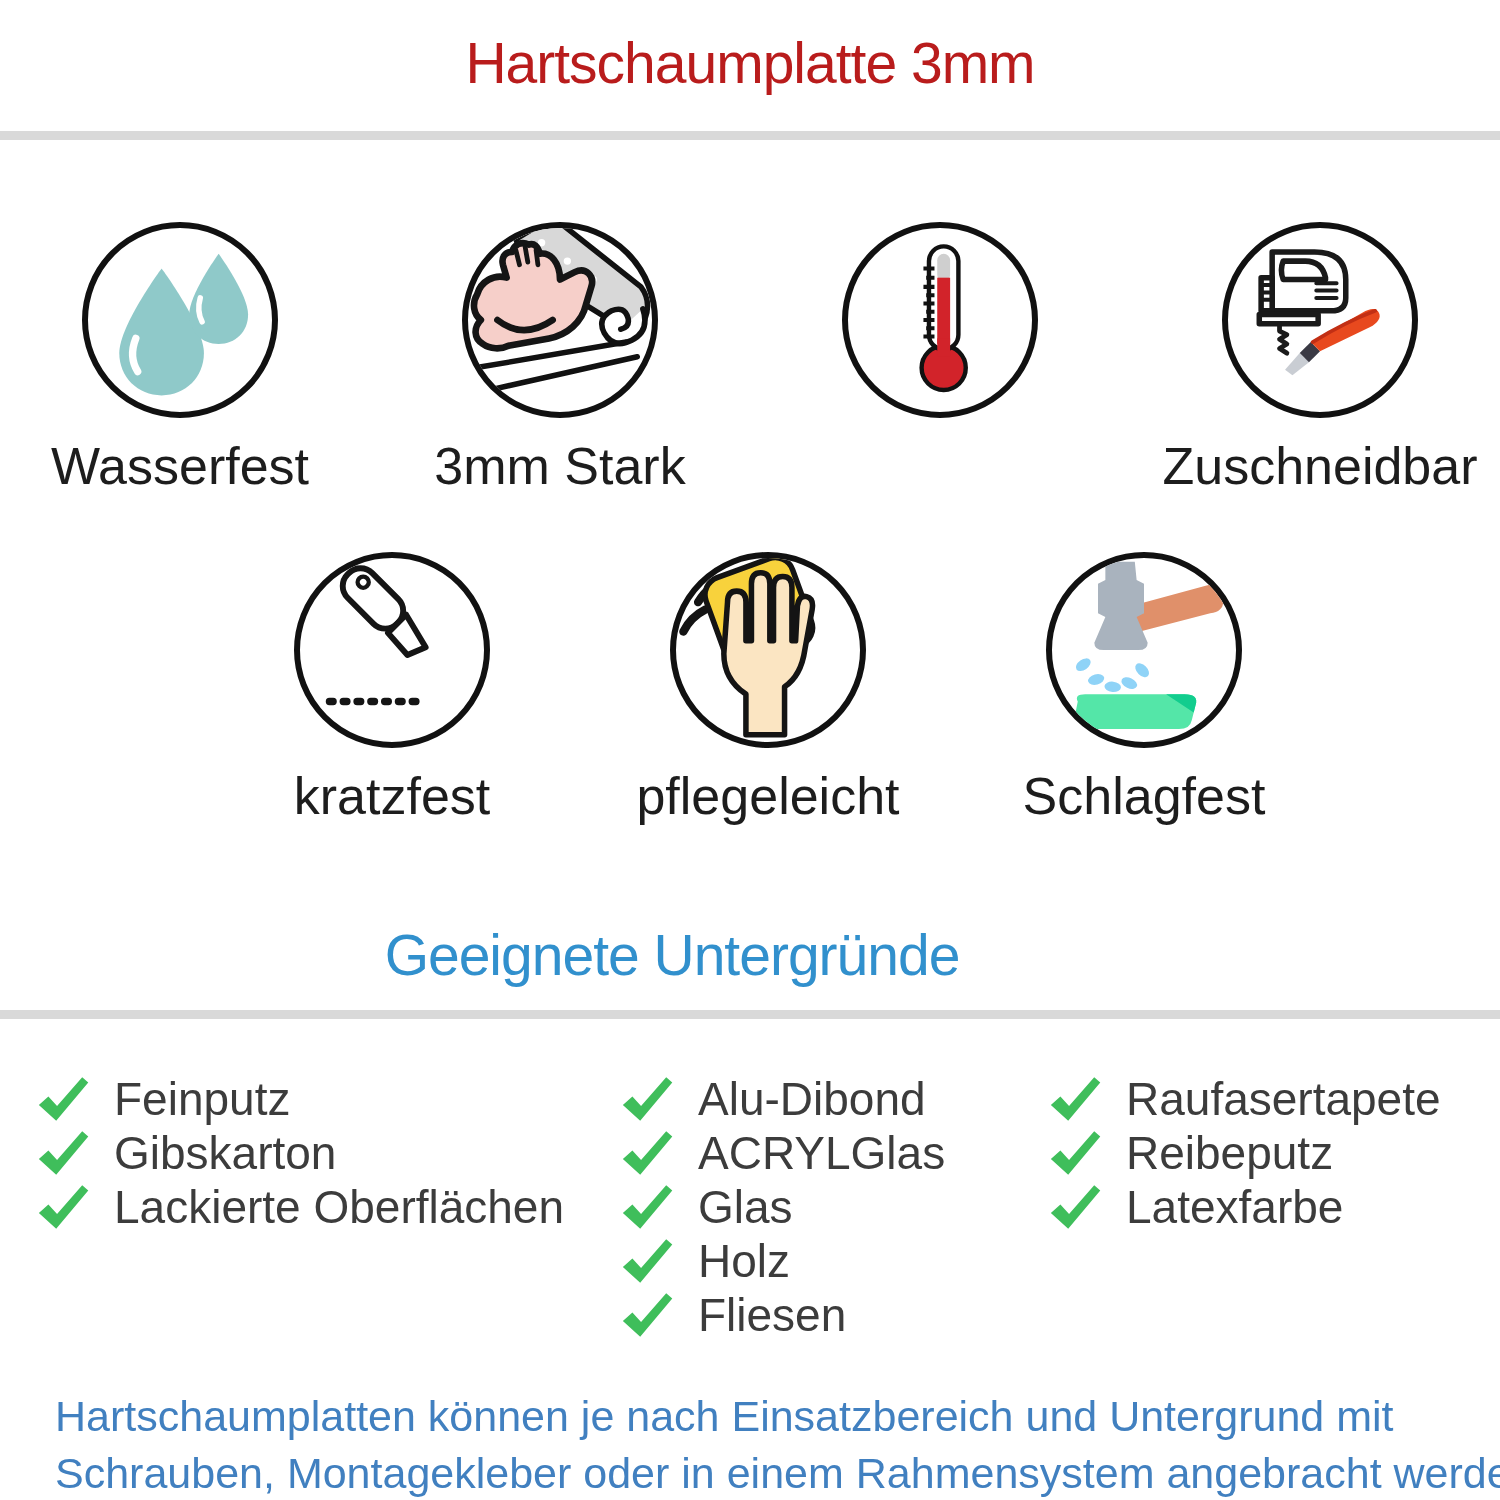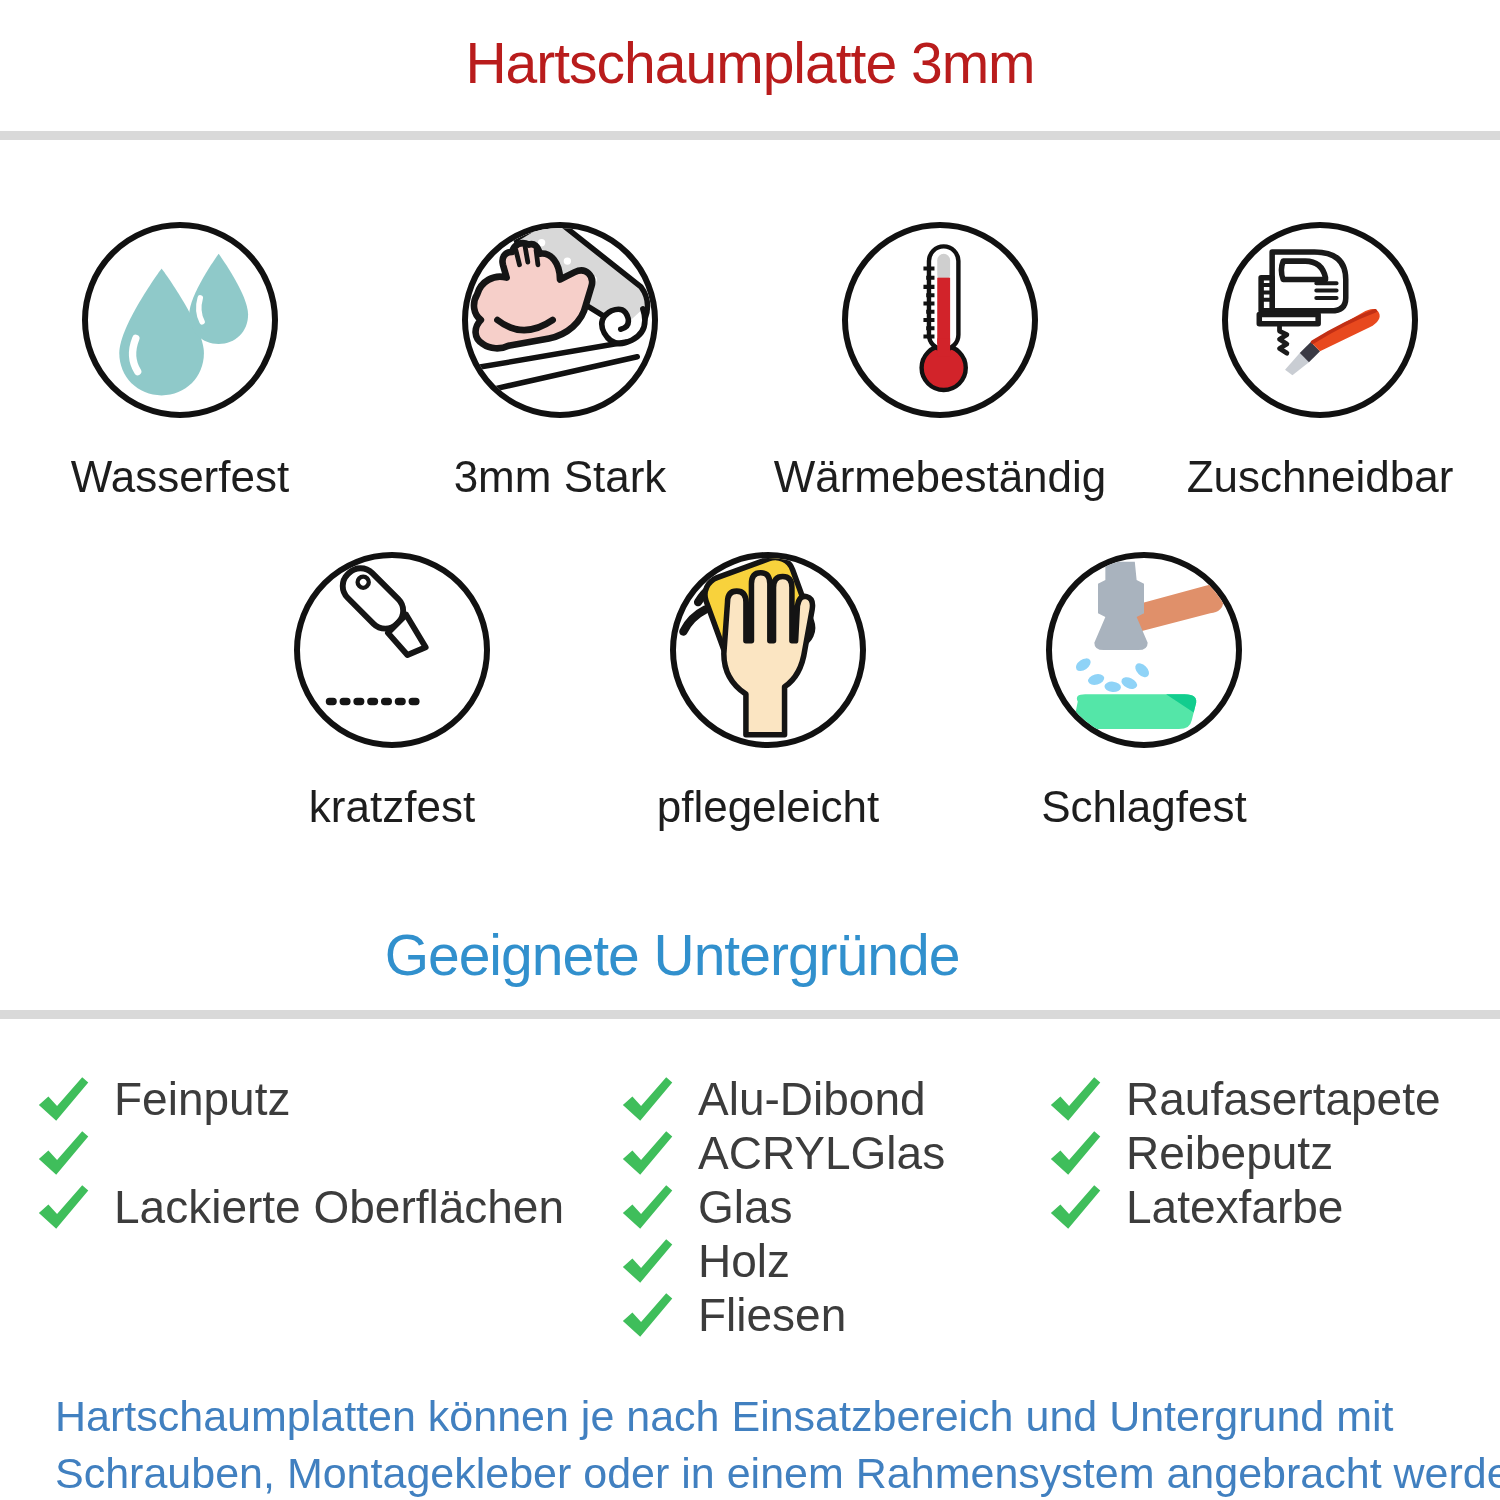--- a/index.html
+++ b/index.html
@@ -12,21 +12,21 @@
   #divider1{top:131px;}
   #divider2{top:1010px;}
 
   .feature-row{position:absolute;left:0;width:1500px;display:flex;}
   #frow1{top:222px;justify-content:space-between;}
   #frow2{top:552px;justify-content:flex-start;padding-left:212px;gap:16px;}
   .feature{width:360px;display:flex;flex-direction:column;align-items:center;flex:0 0 auto;}
   .icon-circle{width:196px;height:196px;box-sizing:border-box;border:6px solid #111;
     border-radius:50%;overflow:hidden;background:#fff;}
   .icon-circle svg{width:100%;height:100%;display:block;}
-  .feature-label{margin-top:34px;font-size:44px;color:#1d1d1d;white-space:nowrap;}
+  .feature-label{margin-top:18px;font-size:52px;color:#1d1d1d;white-space:nowrap;}
 
   .section-title{position:absolute;top:922px;left:0;width:1344px;margin:0;text-align:center;
     font-size:57px;font-weight:500;letter-spacing:-1px;color:#3190cd;}
 
   .sub-col{position:absolute;top:1072px;}
   #col1{left:38px;}
   #col2{left:622px;}
   #col3{left:1050px;}
   .sub-item{display:flex;align-items:center;height:54px;}
   .check{width:52px;height:46px;margin-right:24px;flex:0 0 auto;}
@@ -78,21 +78,20 @@
       <div class="icon-circle">
         <svg viewBox="0 0 100 100">
           <circle cx="52" cy="76" r="12" fill="#d2232a" stroke="#111" stroke-width="2.4"></circle>
           <rect x="44" y="10" width="16" height="56" rx="8" fill="#fff" stroke="#111" stroke-width="2.4"></rect>
           <rect x="48.5" y="14" width="7" height="15" rx="3.5" fill="#cfcfcf"></rect>
           <rect x="48.5" y="27" width="7" height="36" fill="#d2232a"></rect>
           <rect x="48.5" y="60" width="7" height="10" fill="#d2232a"></rect>
           <path d="M41,22 h6 M42.5,27 h4.5 M41,32 h6 M42.5,36.5 h4.5 M41,41 h6 M42.5,45.5 h4.5 M41,50 h6 M42.5,54.5 h4.5 M41,59 h6" stroke="#111" stroke-width="2.2" fill="none"></path>
         </svg>
       </div>
-      <div class="feature-label">Wärmebeständig</div>
     </div>
 
     <div class="feature">
       <div class="icon-circle">
         <svg viewBox="0 0 100 100">
           <g fill="#fff" stroke="#1a1a1a" stroke-width="3" stroke-linejoin="round" stroke-linecap="round">
             <path d="M24,13 L47,13 Q64,13 64,28 L64,38 Q64,45 56,45 L24,45 Z"></path>
             <path d="M30,18 L42,18 Q51,18 53,27 L53,28 L30,28 Q28,23 30,18 Z"></path>
             <rect x="18" y="27" width="6" height="18"></rect>
             <path d="M18,31 h6 M18,35 h6 M18,39 h6" stroke-width="2.2"></path>
@@ -164,20 +163,21 @@
     <div class="sub-item">
       <svg class="check" viewBox="0 0 60 52">
           <polygon points="1,33 12,23 22,34 51,1 58,7 21,51" fill="#3fbe5b"></polygon>
         </svg>
       <span class="sub-label">Feinputz</span>
     </div>
     <div class="sub-item">
       <svg class="check" viewBox="0 0 60 52">
           <polygon points="1,33 12,23 22,34 51,1 58,7 21,51" fill="#3fbe5b"></polygon>
         </svg>
+      <span class="sub-label">Gibskarton</span>
     </div>
     <div class="sub-item">
       <svg class="check" viewBox="0 0 60 52">
           <polygon points="1,33 12,23 22,34 51,1 58,7 21,51" fill="#3fbe5b"></polygon>
         </svg>
       <span class="sub-label">Lackierte Oberflächen</span>
     </div>
   </div>
 
   <div class="sub-col" id="col2">

